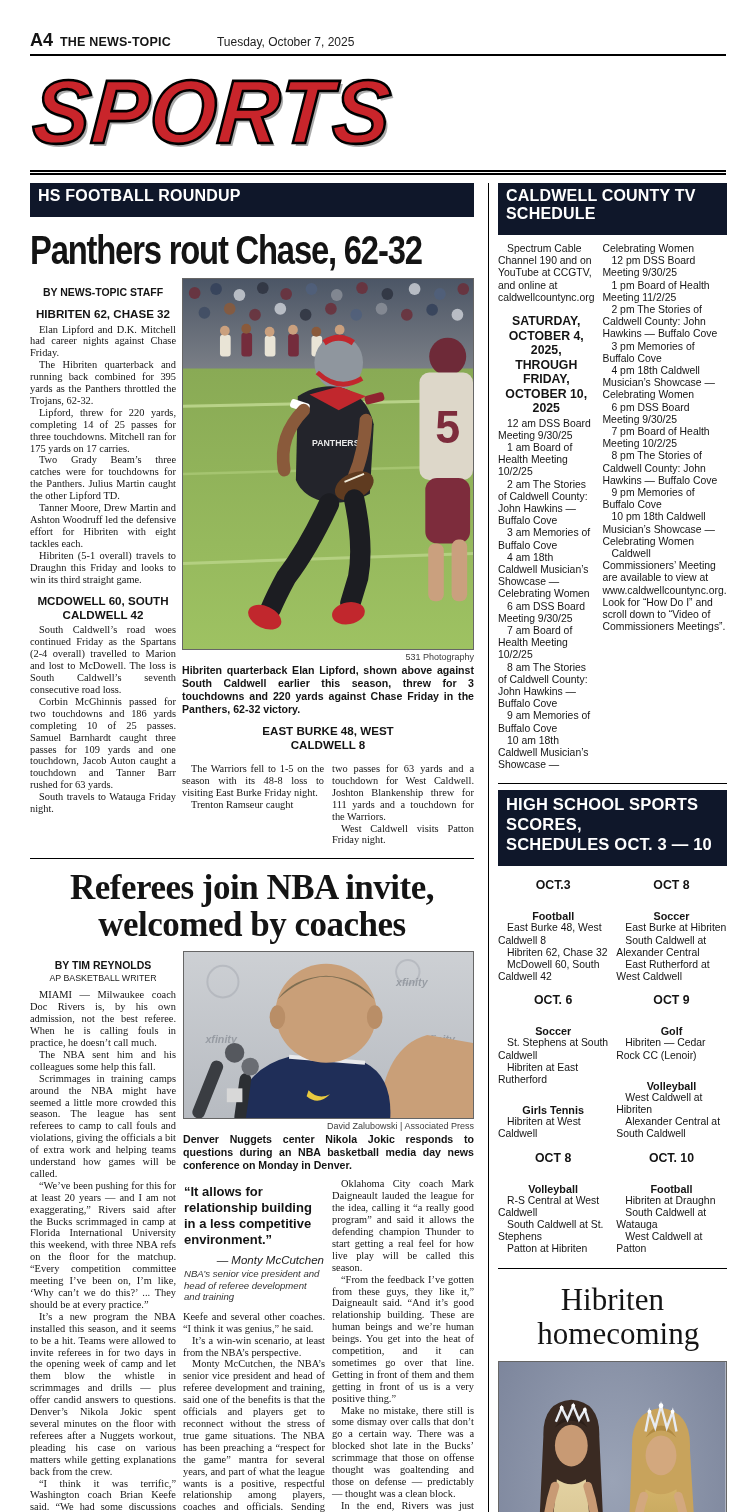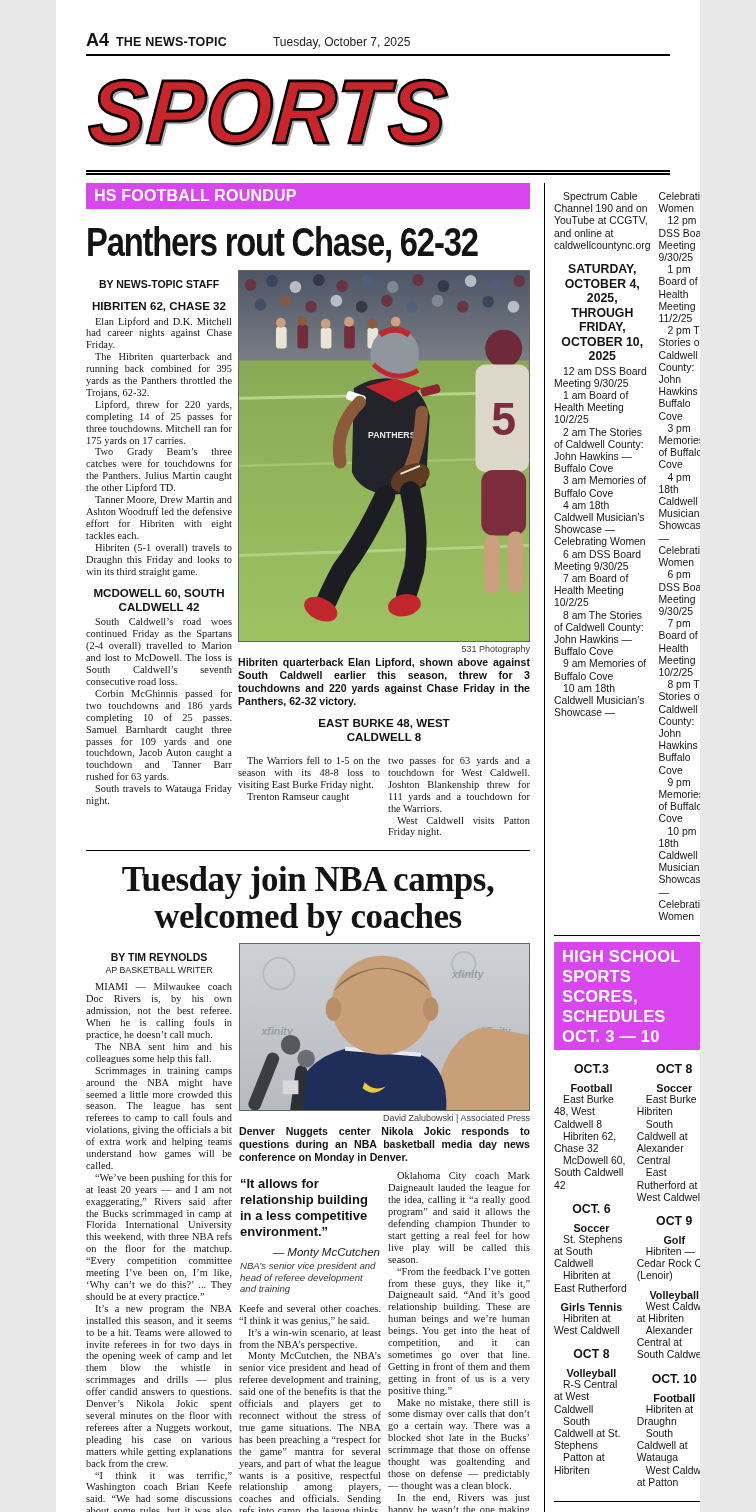--- a/index.html
+++ b/index.html
@@ -1,18 +1,18 @@
 <!DOCTYPE html>
 <html><head>
 <meta charset="utf-8">
 <style>
   * { box-sizing: border-box; margin: 0; padding: 0; }
   html,body { background:#e8e8e8; }
   .page {
-    width:644px; height:1512px; margin:0 auto; background:#ffffff;
+    width:756px; height:1512px; margin:0 auto; background:#ffffff;
     overflow:hidden; position:relative;
     font-family:"Liberation Serif", serif; color:#141414;
   }
   .inner { padding:0 30px; }
 
   
   .masthead { display:flex; align-items:baseline; gap:7px; padding-top:30px;
     border-bottom:2px solid #000; padding-bottom:3px;
     font-family:"Liberation Sans", sans-serif; }
   .page-num { font-weight:bold; font-size:18px; }
@@ -30,22 +30,22 @@
     transform:skewX(-4deg) scaleY(1.05); transform-origin:left bottom;
   }
   .double-rule { border-top:2px solid #000; border-bottom:2px solid #000; height:5px; margin:2px 0 8px; }
 
   
   .columns { display:flex; align-items:stretch; }
   .left-col { width:450px; flex:none; padding-right:6px; }
   .right-col { flex:1; border-left:1px solid #000; margin-left:8px; padding-left:9px;
     font-family:"Liberation Sans", sans-serif; }
 
-  .banner { background:#d946ef; color:#fff; font-family:"Liberation Sans", sans-serif;
-    font-weight:bold; font-size:16px; line-height:18px; padding:4px 8px 4px; letter-spacing:0.2px; }
+  .banner { background:#0f172a; color:#fff; font-family:"Liberation Sans", sans-serif;
+    font-weight:bold; font-size:16px; line-height:18px; padding:4px 8px 12px; letter-spacing:0.2px; }
   .banner.two-line { font-size:16.5px; line-height:20px; }
 
   .headline1 { font-family:"Liberation Sans", sans-serif; font-weight:bold;
     font-size:41px; letter-spacing:-1.5px; white-space:nowrap; margin:10px 0 4px;
     transform:scaleX(0.8); transform-origin:left center; }
 
   .byline { font-family:"Liberation Sans", sans-serif; font-weight:bold;
     font-size:10.5px; text-align:center; margin:8px 0 6px; }
   .byline-role { font-family:"Liberation Sans", sans-serif; font-weight:normal;
     font-size:8.8px; text-align:center; margin:-4px 0 6px; color:#222; }
@@ -92,21 +92,21 @@
   .tv-body p, .sc-item { font-size:10.4px; line-height:12.2px; margin:0; }
   .tv-body p { text-indent:9px; }
   .tv-intro { margin-top:8px; }
   .tv-intro p { text-indent:9px; font-size:10.4px; line-height:12.2px; }
   .tv-cols { display:flex; gap:8px; }
   .tv-col { flex:1; }
   .tv-head { font-weight:bold; font-size:12.3px; line-height:14.5px; text-align:center; margin:10px 2px 2px; }
   .sc-cols { display:flex; gap:8px; margin-top:2px; }
   .sc-col { flex:1; }
   .sc-date { font-weight:bold; font-size:12.3px; text-align:center; margin-top:10px; }
-  .sc-sport { font-weight:bold; font-size:10.8px; text-align:center; margin-top:6px; }
+  .sc-sport { font-weight:bold; font-size:10.8px; text-align:center; margin-top:18px; }
   .sc-item { text-indent:9px; }
 
   .hc-head { font-family:"Liberation Serif", serif; font-weight:normal;
     font-size:31px; line-height:34px; text-align:center; margin:14px 0 10px; }
 </style>
 </head>
 <body>
 
 <div class="page">
   <div class="inner">
@@ -249,21 +249,21 @@
                   <p>two passes for 63 yards and a touchdown for West Caldwell. Joshton Blankenship threw for 111 yards and a touchdown for the Warriors.</p>
                   <p>West Caldwell visits Patton Friday night.</p>
                 </div>
             </div>
           </div>
         </div>
 
         <hr class="rule">
 
         <div class="serif-headline">
-          <div>Tuesday join NBA camps,</div>
+          <div>Referees join NBA invite,</div>
           <div>welcomed by coaches</div>
         </div>
 
         <div class="nba-row">
           <div class="nba-col1 bodytext">
             <div class="byline">BY TIM REYNOLDS</div>
             <div class="byline-role">AP BASKETBALL WRITER</div>
             <div>
                 <p>MIAMI — Milwaukee coach Doc Rivers is, by his own admission, not the best referee. When he is calling fouls in practice, he doesn’t call much.</p>
                 <p>The NBA sent him and his colleagues some help this fall.</p>
@@ -336,20 +336,21 @@
                   <p>Make no mistake, there still is some dismay over calls that don’t go a certain way. There was a blocked shot late in the Bucks’ scrimmage that those on offense thought was goaltending and those on defense — predictably — thought was a clean block.</p>
                   <p>In the end, Rivers was just happy he wasn’t the one making that call.</p>
                 </div>
             </div>
           </div>
         </div>
       </div>
 
       <div class="right-col">
 
+        <div class="banner">CALDWELL COUNTY TV SCHEDULE</div>
 
         <div class="tv-cols">
           <div class="tv-col">
             <div class="tv-intro">
               <p>Spectrum Cable Channel 190 and on YouTube at CCGTV, and online at caldwellcountync.org</p>
             </div>
             <div class="tv-head">SATURDAY, OCTOBER 4, 2025, THROUGH FRIDAY, OCTOBER 10, 2025</div>
             <div class="tv-body">
                 <p>12 am DSS Board Meeting 9/30/25</p>
                 <p>1 am Board of Health Meeting 10/2/25</p>
@@ -369,20 +370,21 @@
                 <p>12 pm DSS Board Meeting 9/30/25</p>
                 <p>1 pm Board of Health Meeting 11/2/25</p>
                 <p>2 pm The Stories of Caldwell County: John Hawkins — Buffalo Cove</p>
                 <p>3 pm Memories of Buffalo Cove</p>
                 <p>4 pm 18th Caldwell Musician’s Showcase — Celebrating Women</p>
                 <p>6 pm DSS Board Meeting 9/30/25</p>
                 <p>7 pm Board of Health Meeting 10/2/25</p>
                 <p>8 pm The Stories of Caldwell County: John Hawkins — Buffalo Cove</p>
                 <p>9 pm Memories of Buffalo Cove</p>
                 <p>10 pm 18th Caldwell Musician’s Showcase — Celebrating Women</p>
+                <p>Caldwell Commissioners’ Meeting are available to view at www.caldwellcountync.org. Look for “How Do I” and scroll down to “Video of Commissioners Meetings”.</p>
               </div>
           </div>
         </div>
 
         <hr class="rule">
 
         <div class="banner two-line">
           <div>HIGH SCHOOL SPORTS SCORES,</div>
           <div>SCHEDULES OCT. 3 — 10</div>
         </div>

